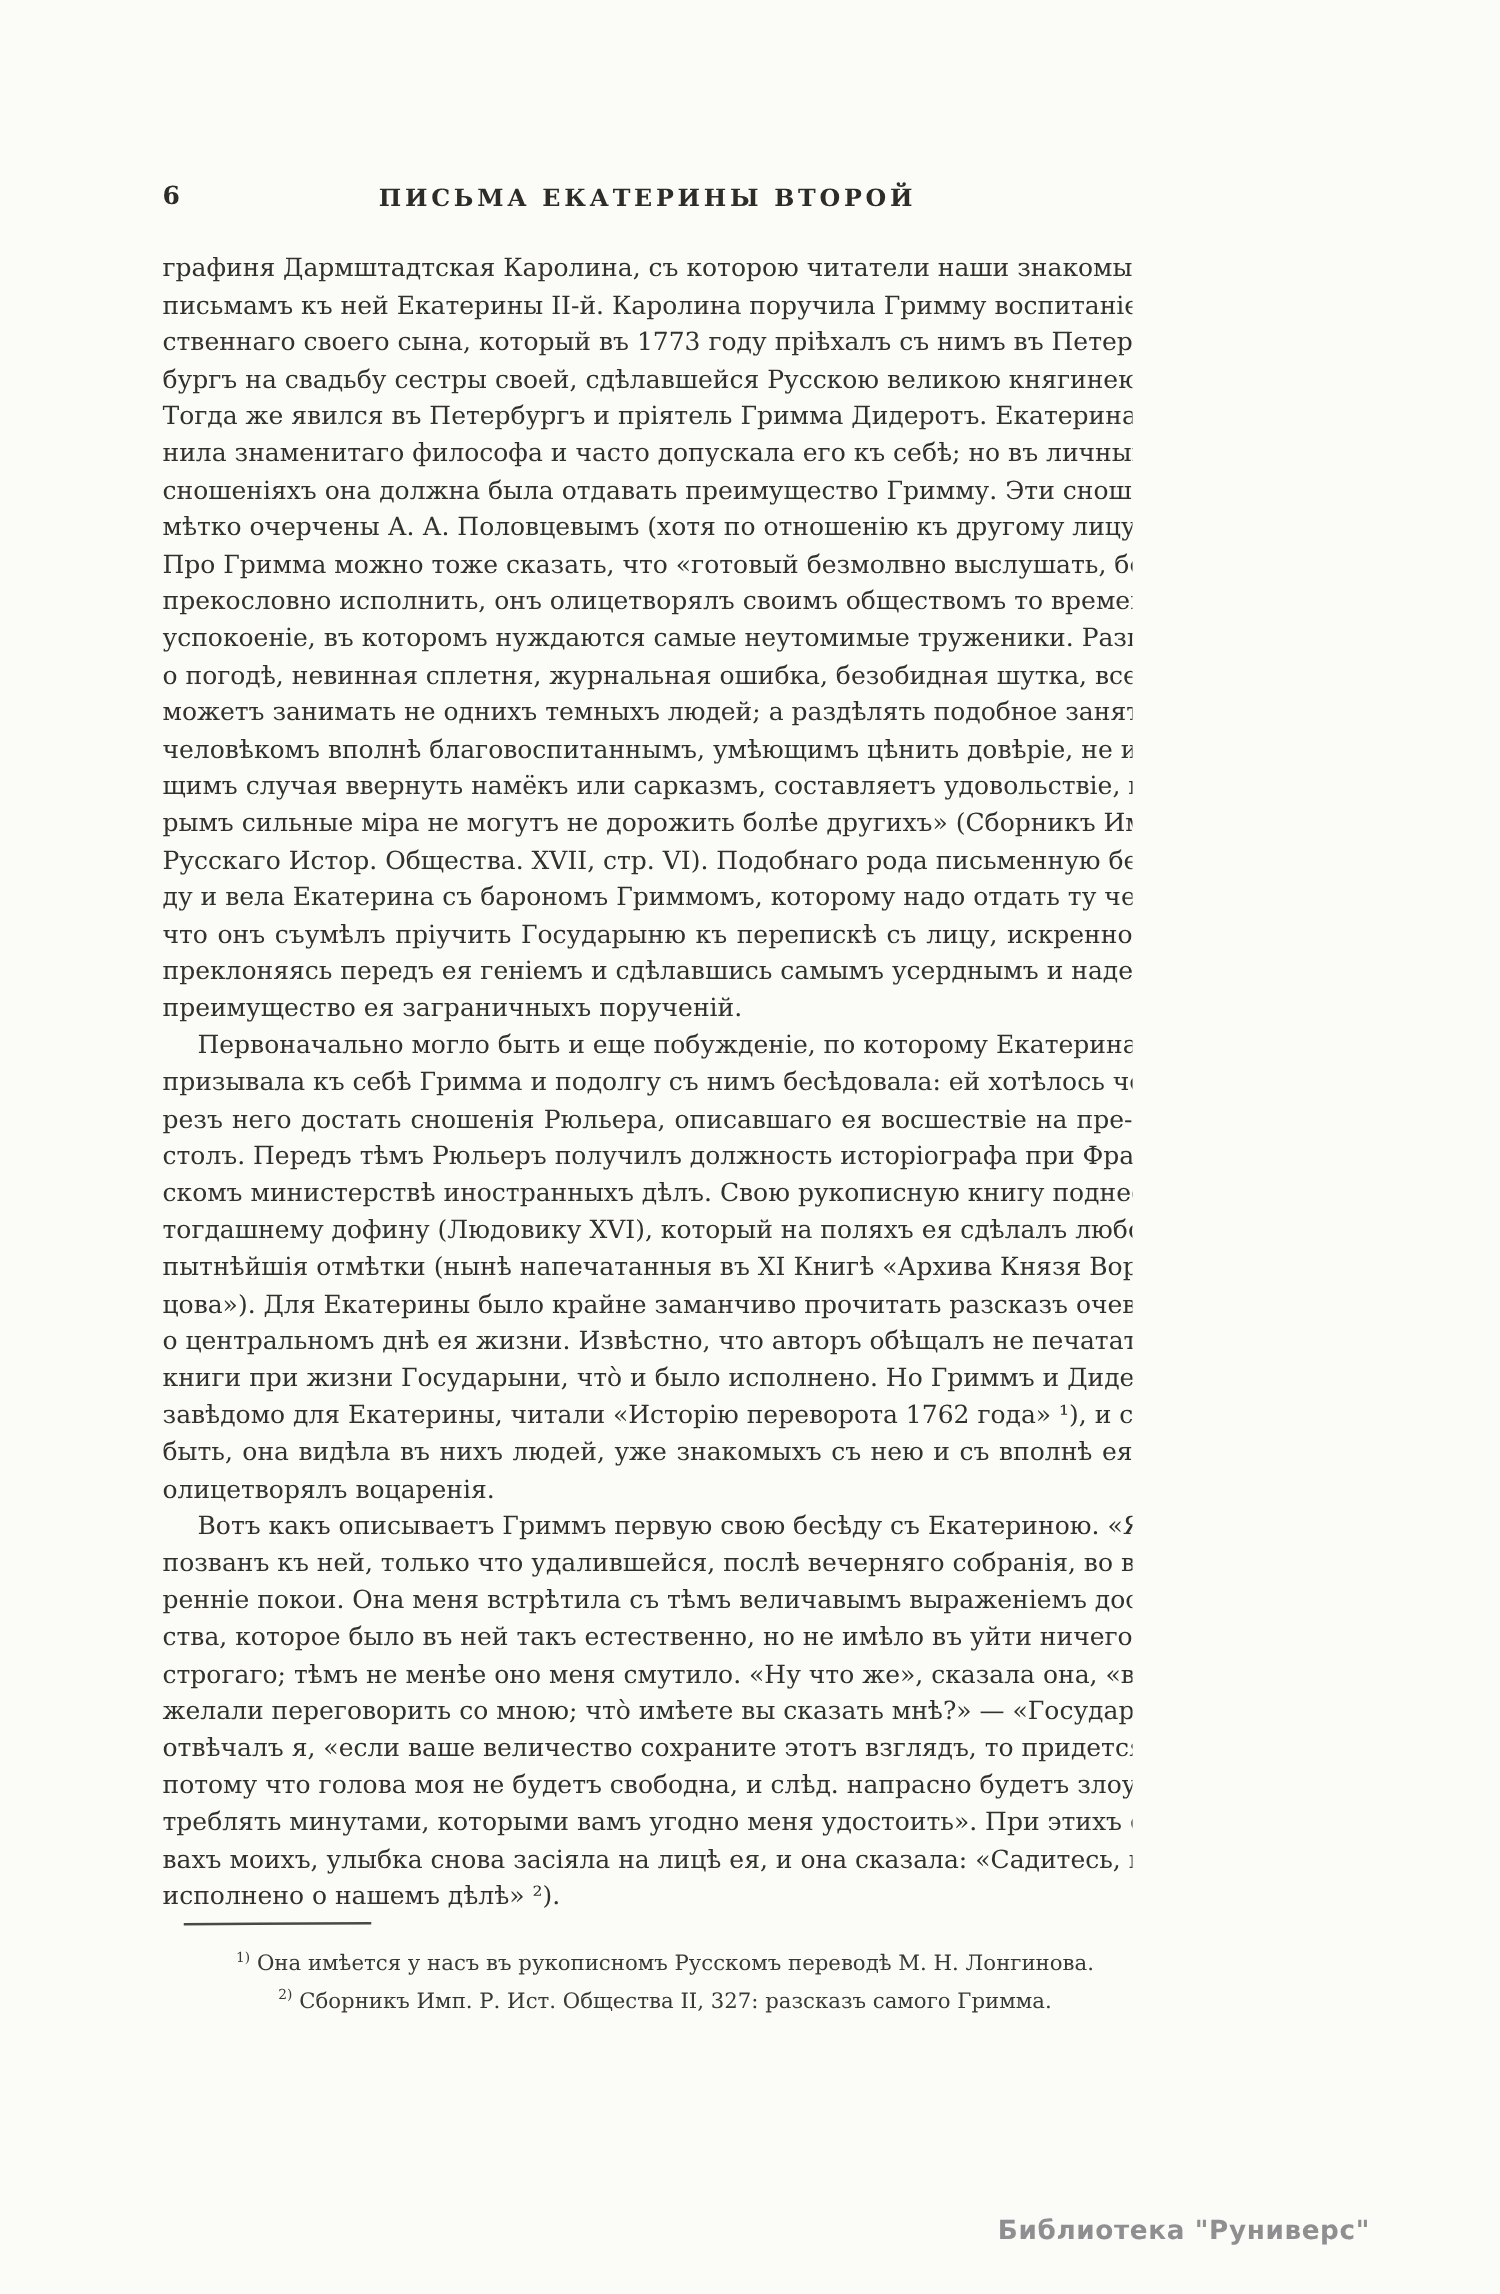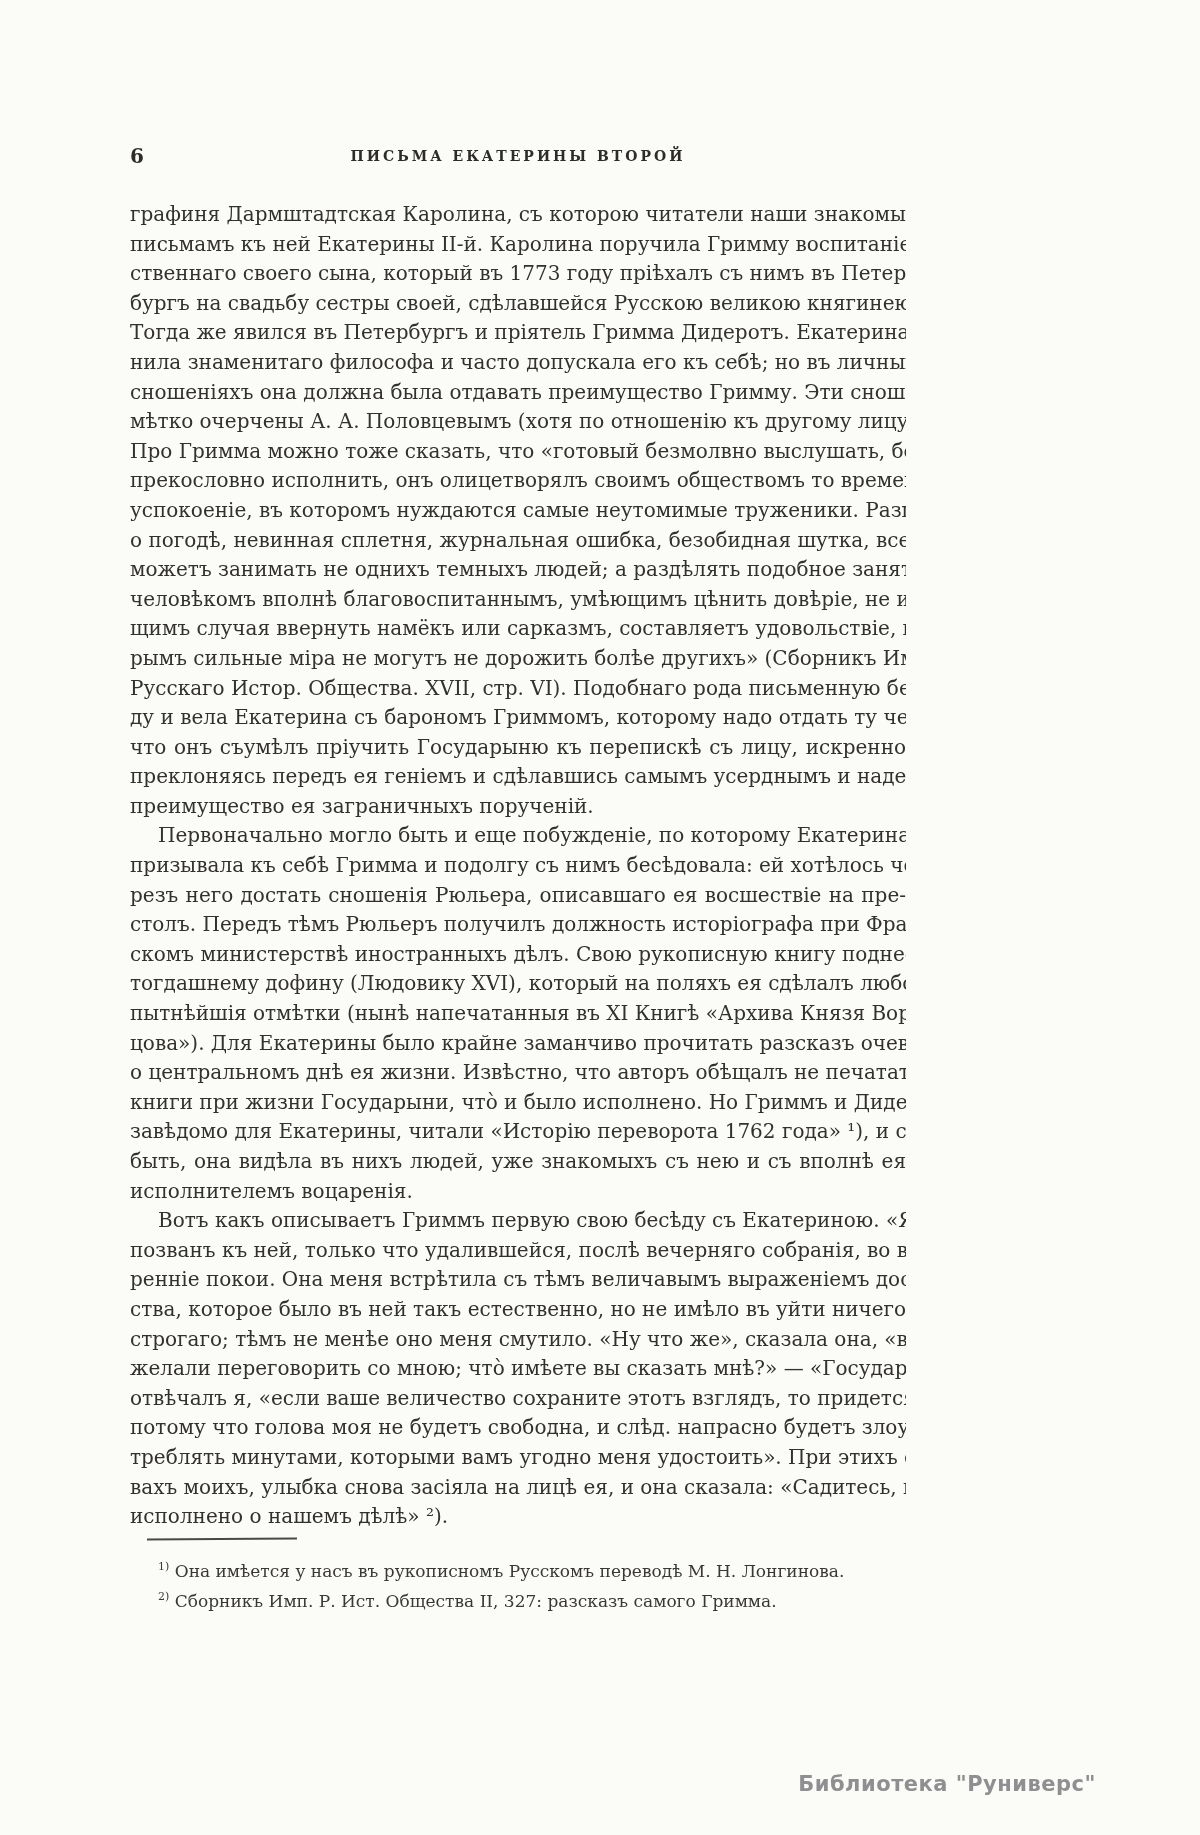--- a/index.html
+++ b/index.html
@@ -7,39 +7,39 @@
     position:relative;width:1200px;height:1835px;margin:0 auto;
     background:#fbfbf8;overflow:hidden;
     font-family:"DejaVu Serif", serif;color:#33312e;
   }
   .pagenum{
     position:absolute;left:130px;top:144px;
     font-size:20px;font-weight:700;letter-spacing:1px;color:#2e2c29;
   }
   .runtitle{
     position:absolute;left:130px;top:148px;width:776px;
-    text-align:center;font-size:14px;font-weight:700;
+    text-align:center;font-size:19px;font-weight:700;
     letter-spacing:3px;color:#2e2c29;
   }
   .bodytext{
     position:absolute;left:130px;top:200px;width:776px;
   }
   .line{
     height:29.6px;line-height:29.6px;font-size:20px;
     text-align:justify;text-align-last:justify;
     overflow:hidden;white-space:nowrap;
   }
   .line.indent{text-indent:28px;}
   .line.last{text-align-last:left;white-space:normal;}
   .fnrule{
     position:absolute;left:147px;top:1538px;width:150px;height:2px;
     background:#4a4844;transform:rotate(-0.3deg);
   }
   .footnotes{
-    position:absolute;left:130px;top:1556px;width:776px;
+    position:absolute;left:130px;top:1556px;width:776px;text-align:center;
   }
   .fn{
     height:30px;line-height:30px;font-size:17px;
     text-indent:28px;color:#3a3834;white-space:nowrap;overflow:hidden;
   }
   .fn sup{font-size:11px;line-height:0;}
   .watermark{
     position:absolute;right:104px;top:1772px;
     font-family:"DejaVu Sans", sans-serif;font-weight:700;
     font-size:21px;color:#8f8f92;letter-spacing:0.5px;
@@ -78,21 +78,21 @@
       <div class="line">резъ него достать сношенія Рюльера, описавшаго ея восшествіе на пре-</div>
       <div class="line">столъ. Передъ тѣмъ Рюльеръ получилъ должность исторіографа при Француз-</div>
       <div class="line">скомъ министерствѣ иностранныхъ дѣлъ. Свою рукописную книгу поднесъ онъ</div>
       <div class="line">тогдашнему дофину (Людовику XVI), который на поляхъ ея сдѣлалъ любо-</div>
       <div class="line">пытнѣйшія отмѣтки (нынѣ напечатанныя въ XI Книгѣ «Архива Князя Ворон-</div>
       <div class="line">цова»). Для Екатерины было крайне заманчиво прочитать разсказъ очевидца</div>
       <div class="line">о центральномъ днѣ ея жизни. Извѣстно, что авторъ обѣщалъ не печатать</div>
       <div class="line">книги при жизни Государыни, что̀ и было исполнено. Но Гриммъ и Дидеротъ,</div>
       <div class="line">завѣдомо для Екатерины, читали «Исторію переворота 1762 года» ¹), и стало</div>
       <div class="line">быть, она видѣла въ нихъ людей, уже знакомыхъ съ нею и съ вполнѣ ея</div>
-      <div class="line last">исполнителемъ воцаренія.</div>
+      <div class="line last">олицетворялъ воцаренія.</div>
       <div class="line indent">Вотъ какъ описываетъ Гриммъ первую свою бесѣду съ Екатериною. «Я былъ</div>
       <div class="line">позванъ къ ней, только что удалившейся, послѣ вечерняго собранія, во внут-</div>
       <div class="line">ренніе покои. Она меня встрѣтила съ тѣмъ величавымъ выраженіемъ достоин-</div>
       <div class="line">ства, которое было въ ней такъ естественно, но не имѣло въ уйти ничего</div>
       <div class="line">строгаго; тѣмъ не менѣе оно меня смутило. «Ну что же», сказала она, «вы</div>
       <div class="line">желали переговорить со мною; что̀ имѣете вы сказать мнѣ?» — «Государыня»,</div>
       <div class="line">отвѣчалъ я, «если ваше величество сохраните этотъ взглядъ, то придется уйти,</div>
       <div class="line">потому что голова моя не будетъ свободна, и слѣд. напрасно будетъ злоупо-</div>
       <div class="line">треблять минутами, которыми вамъ угодно меня удостоить». При этихъ сло-</div>
       <div class="line">вахъ моихъ, улыбка снова засіяла на лицѣ ея, и она сказала: «Садитесь, по-</div>

